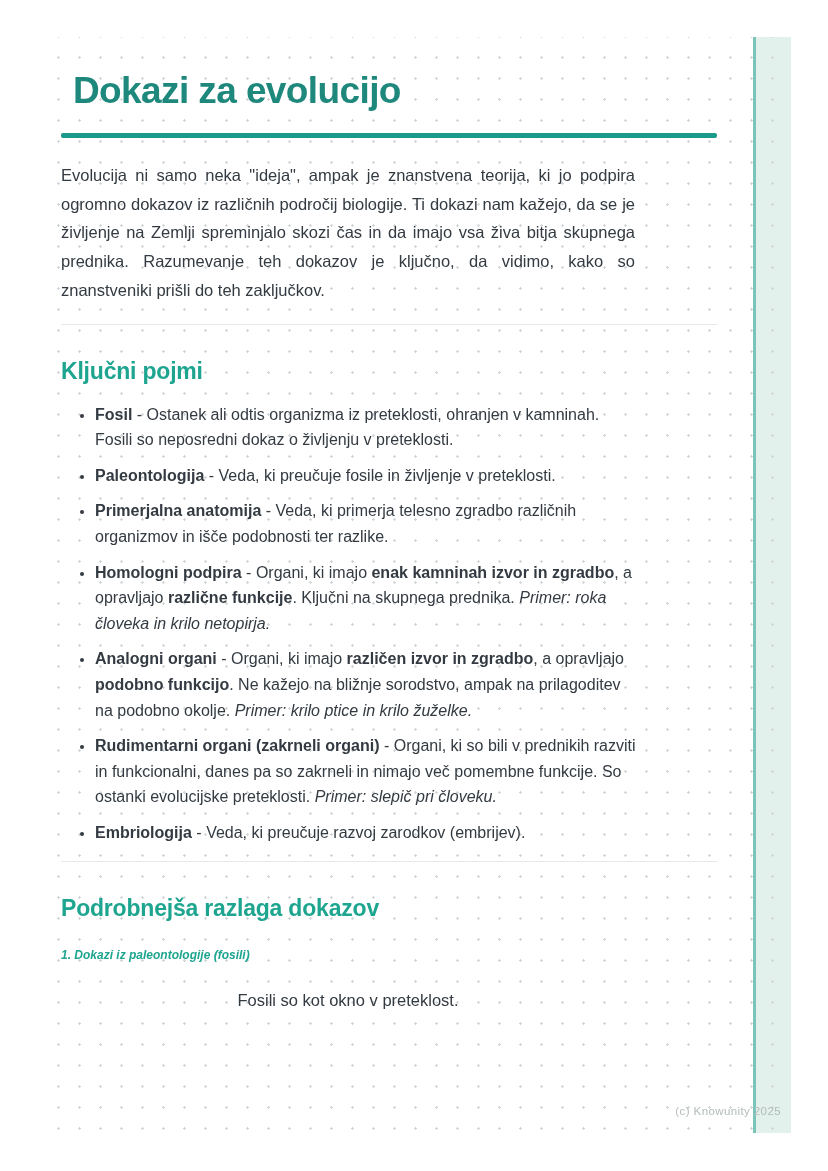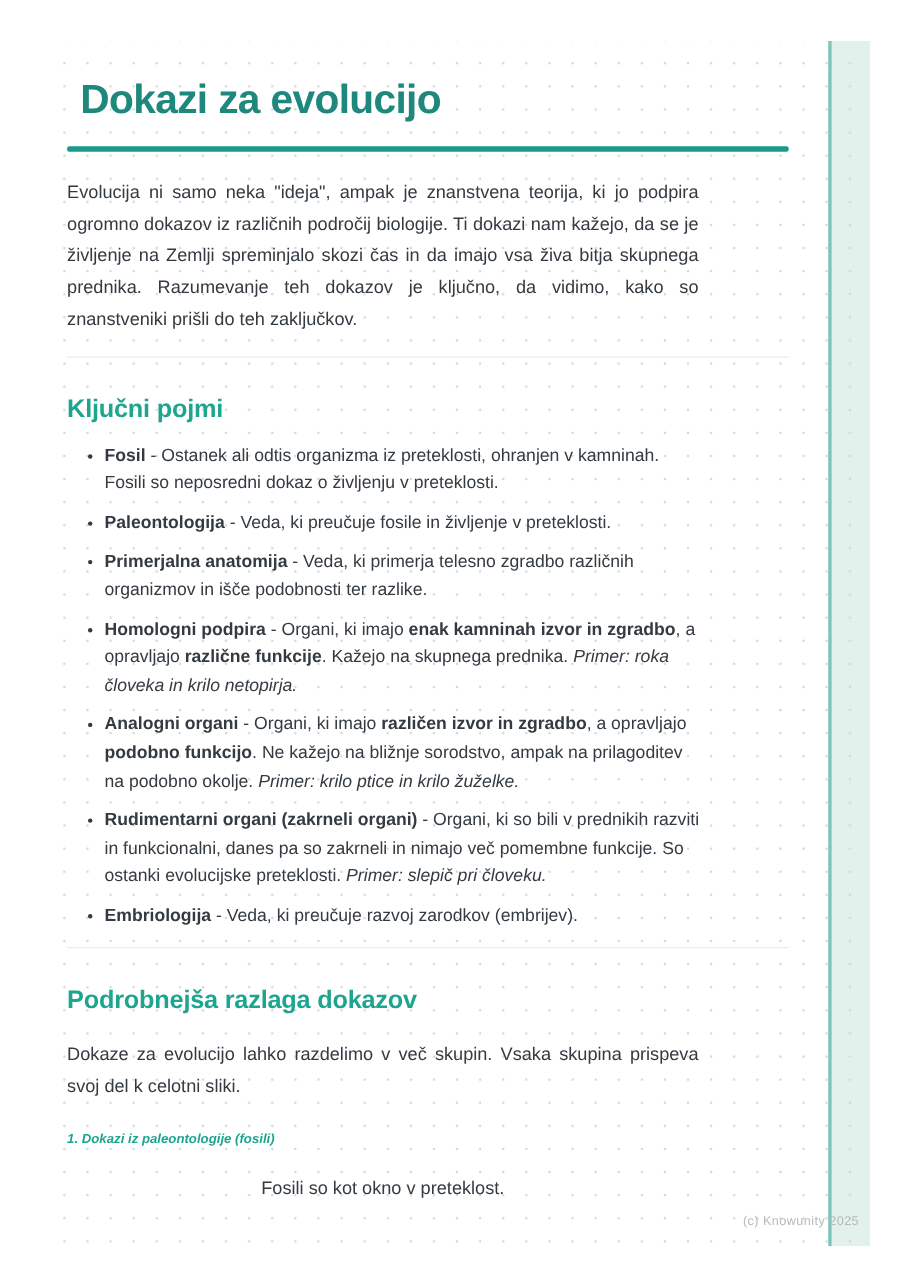--- a/index.html
+++ b/index.html
@@ -136,31 +136,30 @@
     <p class="body-p">Evolucija ni samo neka "ideja", ampak je znanstvena teorija, ki jo podpira ogromno dokazov iz različnih področij biologije. Ti dokazi nam kažejo, da se je življenje na Zemlji spreminjalo skozi čas in da imajo vsa živa bitja skupnega prednika. Razumevanje teh dokazov je ključno, da vidimo, kako so znanstveniki prišli do teh zaključkov.</p>
 
     <div class="divider"></div>
 
     <h2 class="section-h tight">Ključni pojmi</h2>
 
     <ul class="term-list">
         <li><strong>Fosil</strong><span> - Ostanek ali odtis organizma iz preteklosti, ohranjen v kamninah. Fosili so neposredni dokaz o življenju v preteklosti.</span></li>
         <li><strong>Paleontologija</strong><span> - Veda, ki preučuje fosile in življenje v preteklosti.</span></li>
         <li><strong>Primerjalna anatomija</strong><span> - Veda, ki primerja telesno zgradbo različnih organizmov in išče podobnosti ter razlike.</span></li>
-        <li><strong>Homologni podpira</strong><span> - Organi, ki imajo </span><strong>enak kamninah izvor in zgradbo</strong><span>, a opravljajo </span><strong>različne funkcije</strong><span>. Kažejo na skupnega prednika. </span><em>Primer: roka človeka in krilo netopirja.</em></li>
+        <li><strong>Homologni podpira</strong><span> - Organi, ki imajo </span><strong>enak kamninah izvor in zgradbo</strong><span>, a opravljajo </span><strong>različne funkcije</strong><span>. Ključni na skupnega prednika. </span><em>Primer: roka človeka in krilo netopirja.</em></li>
         <li><strong>Analogni organi</strong><span> - Organi, ki imajo </span><strong>različen izvor in zgradbo</strong><span>, a opravljajo </span><strong>podobno funkcijo</strong><span>. Ne kažejo na bližnje sorodstvo, ampak na prilagoditev na podobno okolje. </span><em>Primer: krilo ptice in krilo žuželke.</em></li>
         <li><strong>Rudimentarni organi (zakrneli organi)</strong><span> - Organi, ki so bili v prednikih razviti in funkcionalni, danes pa so zakrneli in nimajo več pomembne funkcije. So ostanki evolucijske preteklosti. </span><em>Primer: slepič pri človeku.</em></li>
         <li><strong>Embriologija</strong><span> - Veda, ki preučuje razvoj zarodkov (embrijev).</span></li>
       </ul>
 
     <div class="divider before-detail"></div>
 
     <h2 class="section-h tight">Podrobnejša razlaga dokazov</h2>
 
-    <p class="body-p">Dokaze za evolucijo lahko razdelimo v več skupin. Vsaka skupina prispeva svoj del k celotni sliki.</p>
 
     <h3 class="sub-h">1. Dokazi iz paleontologije (fosili)</h3>
 
     <p class="body-p plain">Fosili so kot okno v preteklost.</p>
   </div>
 
   <div class="watermark">(c) Knowunity 2025</div>
 </div>
 
 </body></html>

